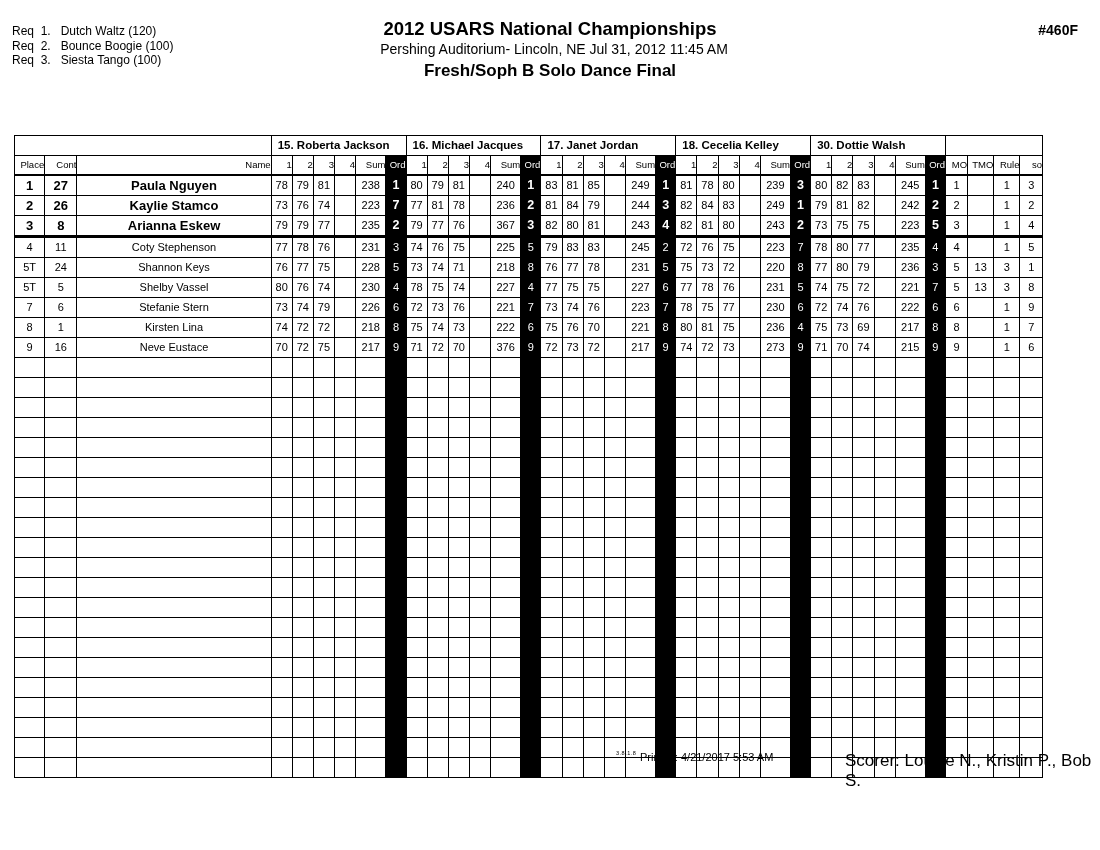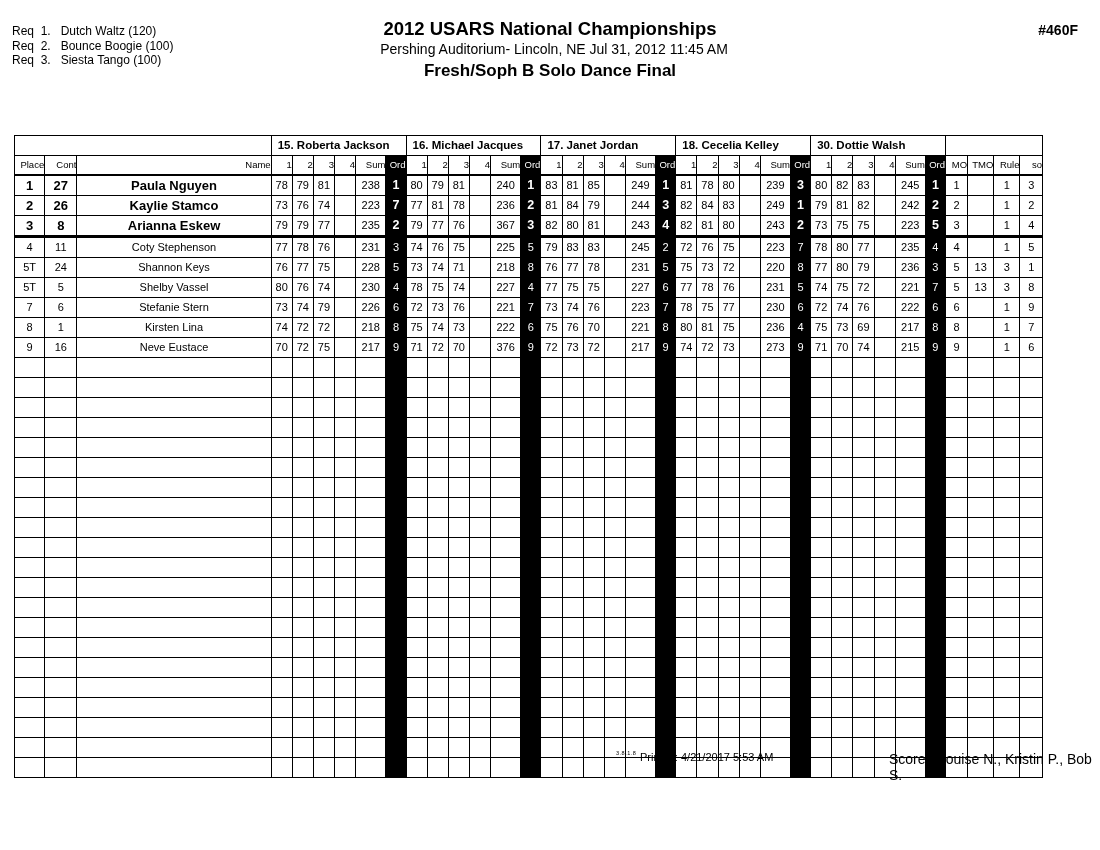--- a/index.html
+++ b/index.html
@@ -50,21 +50,21 @@
   tr.medal td.pl,tr.medal td.ct,tr.medal td.nm{font-weight:bold;font-size:13px;}
   tr.medal td.ord{font-weight:bold;font-size:12.5px;}
   
   tr.lastmedal td{border-bottom:3px solid #000;}
   
   tr.colhdr td{border-bottom:2px solid #000;}
   
   td.gstart{border-left:3px solid #000;}
   #version-tag{position:absolute;left:616px;top:750px;font-size:5.5px;letter-spacing:.5px;}
   #printed{position:absolute;left:640px;top:751px;font-size:11px;}
-  #scorer{position:absolute;left:845px;top:751px;font-size:14px;margin-left:44px;}
+  #scorer{position:absolute;left:845px;top:751px;font-size:17px;}
 </style>
 </head>
 <body>
 
 <div id="req-list">
     <div class="req-row">Req  1.   Dutch Waltz (120)</div>
     <div class="req-row">Req  2.   Bounce Boogie (100)</div>
     <div class="req-row">Req  3.   Siesta Tango (100)</div>
   </div>
 

